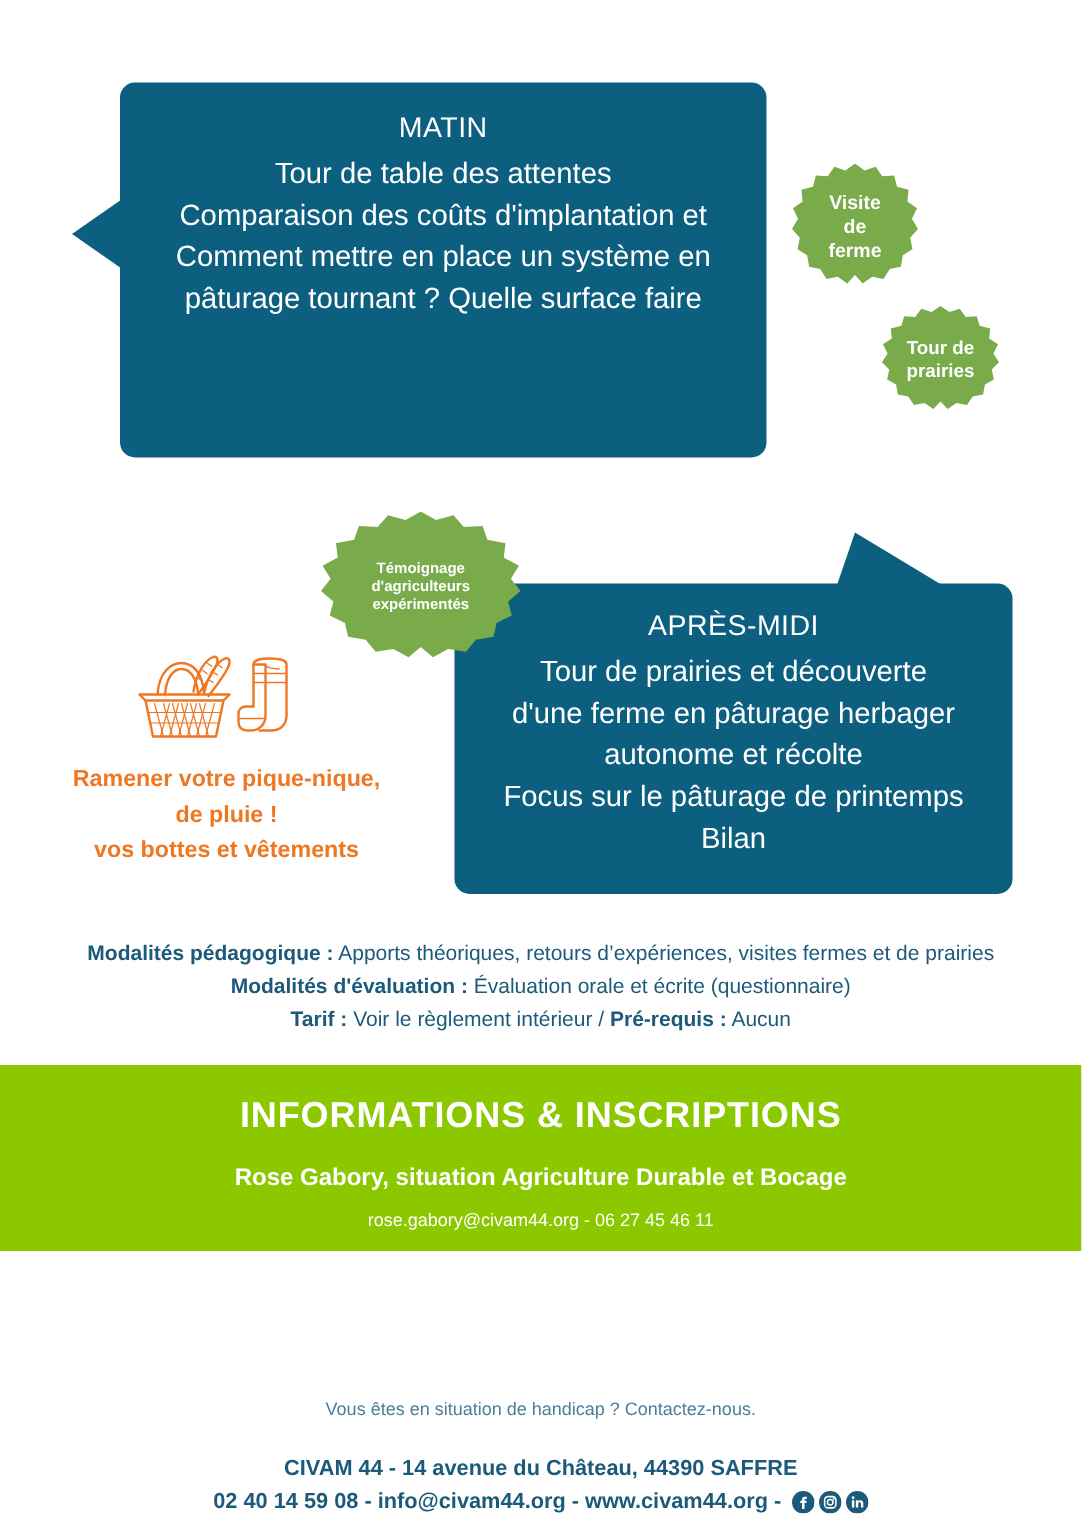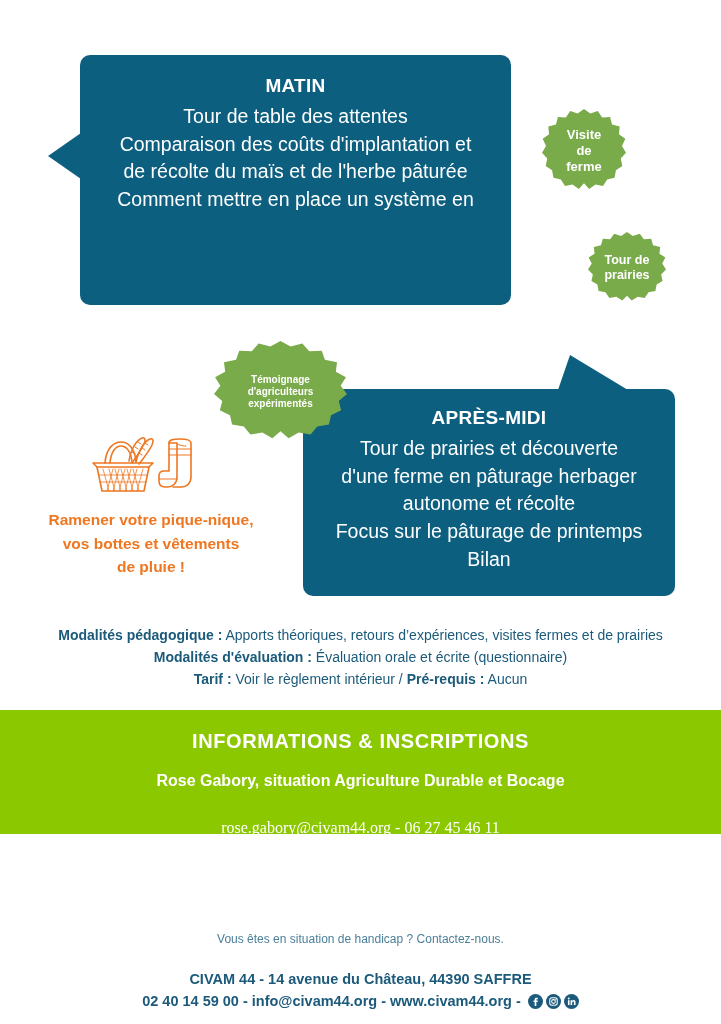--- a/index.html
+++ b/index.html
@@ -33,21 +33,21 @@
   }
   .bubble-afternoon {
     left: 303px;
     top: 389px;
     width: 372px;
     height: 207px;
     padding: 16px 14px 0 14px;
   }
   .bubble-title {
     font-size: 19px;
-    font-weight: bold;
+    font-weight: normal;
     letter-spacing: 0.3px;
     text-align: center;
     margin: 0 0 4px 0;
     line-height: 1.35;
   }
   .bubble-line {
     font-size: 19.5px;
     text-align: center;
     line-height: 1.43;
     font-weight: 400;
@@ -82,21 +82,21 @@
     color: #ffffff;
     font-weight: bold;
     display: flex;
     align-items: center;
     justify-content: center;
     text-align: center;
     box-sizing: border-box;
     line-height: 1.22;
   }
   .badge-farm {
-    left: 542px;
+    left: 528px;
     top: 109px;
     width: 84px;
     height: 84px;
     font-size: 13px;
     -webkit-clip-path: polygon(
       50% 0%, 57.6% 5.5%, 66.4% 2.5%, 71.6% 10.1%, 81% 9.5%, 83.4% 18.4%,
       92.5% 20.8%, 91.6% 30.1%, 99.2% 35.5%, 95.2% 43.9%, 100% 52%,
       93.8% 58.9%, 95.6% 68%, 88% 72.8%, 86.4% 81.9%, 77.6% 83.8%,
       72.6% 91.7%, 63.7% 89.8%, 56.1% 95.3%, 50% 88.5%, 43.9% 95.3%,
       36.3% 89.8%, 27.4% 91.7%, 22.4% 83.8%, 13.6% 81.9%, 12% 72.8%,
@@ -106,21 +106,21 @@
       50% 0%, 57.6% 5.5%, 66.4% 2.5%, 71.6% 10.1%, 81% 9.5%, 83.4% 18.4%,
       92.5% 20.8%, 91.6% 30.1%, 99.2% 35.5%, 95.2% 43.9%, 100% 52%,
       93.8% 58.9%, 95.6% 68%, 88% 72.8%, 86.4% 81.9%, 77.6% 83.8%,
       72.6% 91.7%, 63.7% 89.8%, 56.1% 95.3%, 50% 88.5%, 43.9% 95.3%,
       36.3% 89.8%, 27.4% 91.7%, 22.4% 83.8%, 13.6% 81.9%, 12% 72.8%,
       4.4% 68%, 6.2% 58.9%, 0% 52%, 4.8% 43.9%, 0.8% 35.5%, 8.4% 30.1%,
       7.5% 20.8%, 16.6% 18.4%, 19% 9.5%, 28.4% 10.1%, 33.6% 2.5%, 42.4% 5.5%);
   }
   .badge-prairies {
     left: 588px;
-    top: 232px;
+    top: 204px;
     width: 78px;
     height: 72px;
     font-size: 12.5px;
     -webkit-clip-path: polygon(
       50% 0%, 57.6% 5.5%, 66.4% 2.5%, 71.6% 10.1%, 81% 9.5%, 83.4% 18.4%,
       92.5% 20.8%, 91.6% 30.1%, 99.2% 35.5%, 95.2% 43.9%, 100% 52%,
       93.8% 58.9%, 95.6% 68%, 88% 72.8%, 86.4% 81.9%, 77.6% 83.8%,
       72.6% 91.7%, 63.7% 89.8%, 56.1% 95.3%, 50% 88.5%, 43.9% 95.3%,
       36.3% 89.8%, 27.4% 91.7%, 22.4% 83.8%, 13.6% 81.9%, 12% 72.8%,
       4.4% 68%, 6.2% 58.9%, 0% 52%, 4.8% 43.9%, 0.8% 35.5%, 8.4% 30.1%,
@@ -199,34 +199,33 @@
     top: 710px;
     width: 721px;
     height: 124px;
     background: #8cc800;
     color: #ffffff;
     text-align: center;
     box-sizing: border-box;
     padding-top: 20px;
   }
   .band-title {
-    font-size: 20px;
+    font-size: 24px;
     font-weight: bold;
     letter-spacing: 0.6px;
   }
   .band-person {
     font-size: 16px;
     font-weight: bold;
     margin-top: 19px;
   }
   .band-contact {
-    font-size: 16px;
-    margin-top: 29px;
+    font-size: 12px;
+    margin-top: 11px;
     font-weight: 400;
-    font-family: Liberation Serif, serif;
   }
 
   
   .logos {
     position: absolute;
     left: 0;
     top: 858px;
     width: 721px;
     height: 72px;
   }
@@ -268,22 +267,22 @@
   .social-row { display: inline-flex; gap: 3px; align-items: center; margin-left: 3px; }
 </style>
 </head>
 <body>
 
 <div class="bubble bubble-morning">
   <div class="tail-left"></div>
   <div class="bubble-title">MATIN</div>
   <div class="bubble-line">Tour de table des attentes</div>
   <div class="bubble-line">Comparaison des coûts d'implantation et</div>
-  <div class="bubble-line">de récolte du maïs et de l'herbe pâturée</div>
   <div class="bubble-line">Comment mettre en place un système en</div>
+  <div class="bubble-line">pâturage tournant ? Quelle surface faire</div>
 </div>
 
 <div class="badge badge-farm">
   <div>
     <div>Visite</div>
     <div>de</div>
     <div>ferme</div>
   </div>
 </div>
 
@@ -339,22 +338,22 @@
       <path d="M84 8 C84 5 88 4 95 4 C102 4 106 5 106 8 L106 42 C106 48 102 52 96 52 L88 52"></path>
       <path d="M92 8 C92 10 97 11 101 11" stroke-width="1"></path>
       <path d="M84 14 L106 14 M84 20 L106 20" stroke-width="1"></path>
       <path d="M74 44 L92 44" stroke-width="1"></path>
     </g>
   </svg>
 </div>
 
 <div class="bring-text">
   <div>Ramener votre pique-nique,</div>
+  <div>de pluie !</div>
   <div>vos bottes et vêtements</div>
-  <div>de pluie !</div>
 </div>
 
 <div class="modalites">
   <div>
     <b>Modalités pédagogique :</b><span> Apports théoriques, retours d’expériences, visites fermes et de prairies</span>
   </div>
   <div>
     <b>Modalités d'évaluation :</b><span> Évaluation orale et écrite (questionnaire)</span>
   </div>
   <div>
@@ -376,21 +375,21 @@
   
   
 
   
   
 </div>
 
 <div class="footer-handicap">Vous êtes en situation de handicap ? Contactez-nous.</div>
 <div class="footer-address">CIVAM 44 - 14 avenue du Château, 44390 SAFFRE</div>
 <div class="footer-contact">
-  <span>02 40 14 59 00 - info@civam44.org - www.civam44.org -</span>
+  <span>02 40 14 59 08 - info@civam44.org - www.civam44.org -</span>
   <span class="social-row">
     <svg width="15" height="15" viewBox="0 0 16 16">
       <circle cx="8" cy="8" r="8" fill="#1b5a7a"></circle>
       <path d="M9.4 5.6h1.1V4.1h-1.5c-1.2 0-1.9.7-1.9 1.9v1H5.9v1.6h1.2v4.2h1.8V8.6h1.3l.2-1.6H8.9V6.2c0-.4.2-.6.5-.6z" fill="#ffffff"></path>
     </svg>
     <svg width="15" height="15" viewBox="0 0 16 16">
       <circle cx="8" cy="8" r="8" fill="#1b5a7a"></circle>
       <rect x="4" y="4" width="8" height="8" rx="2.4" fill="none" stroke="#ffffff" stroke-width="1.1"></rect>
       <circle cx="8" cy="8" r="2" fill="none" stroke="#ffffff" stroke-width="1.1"></circle>
       <circle cx="10.4" cy="5.6" r="0.65" fill="#ffffff"></circle>

